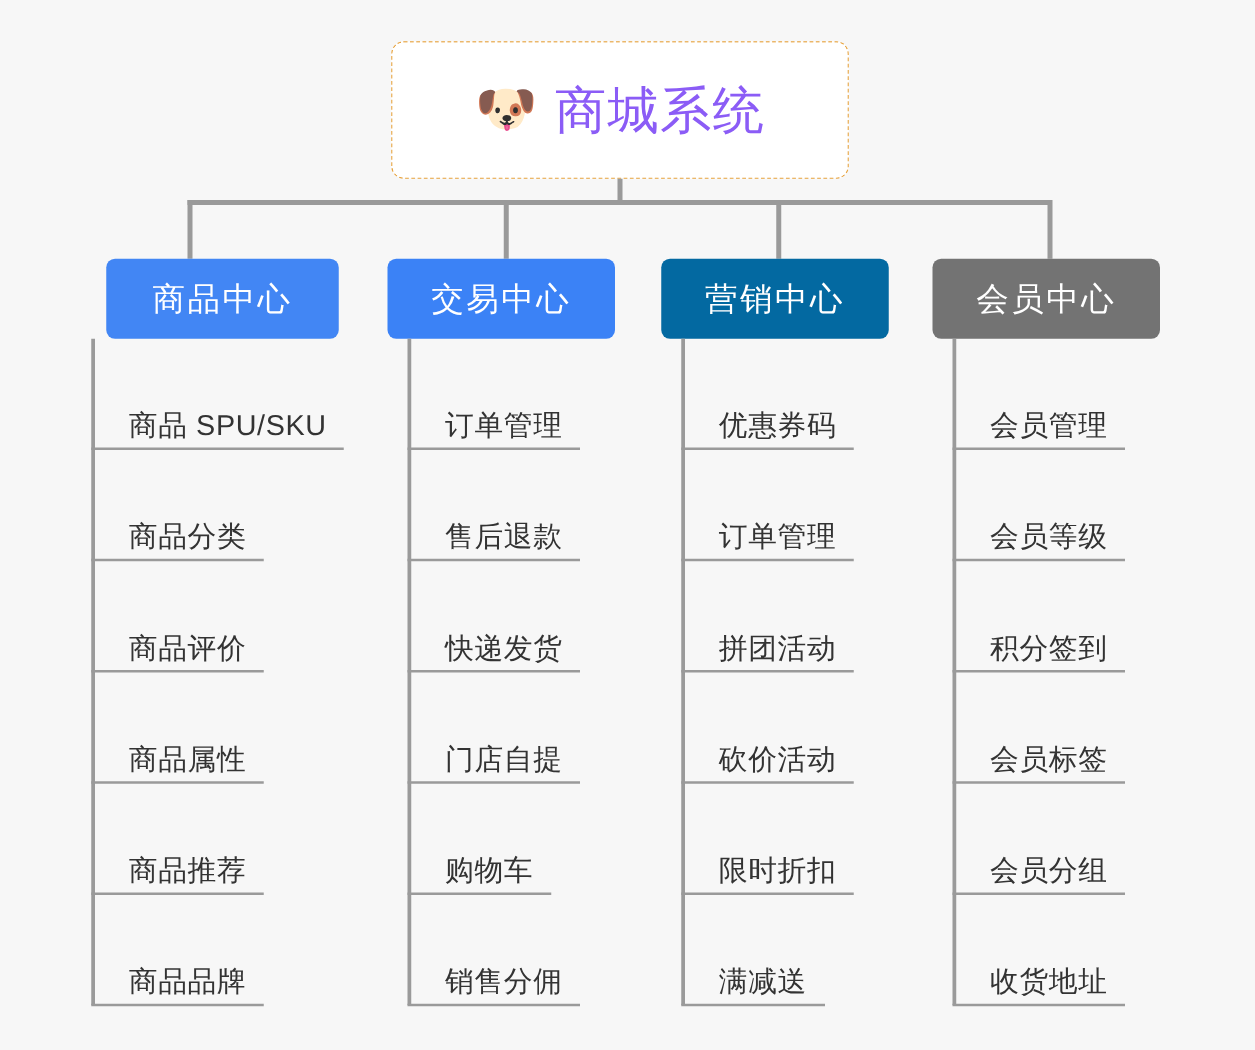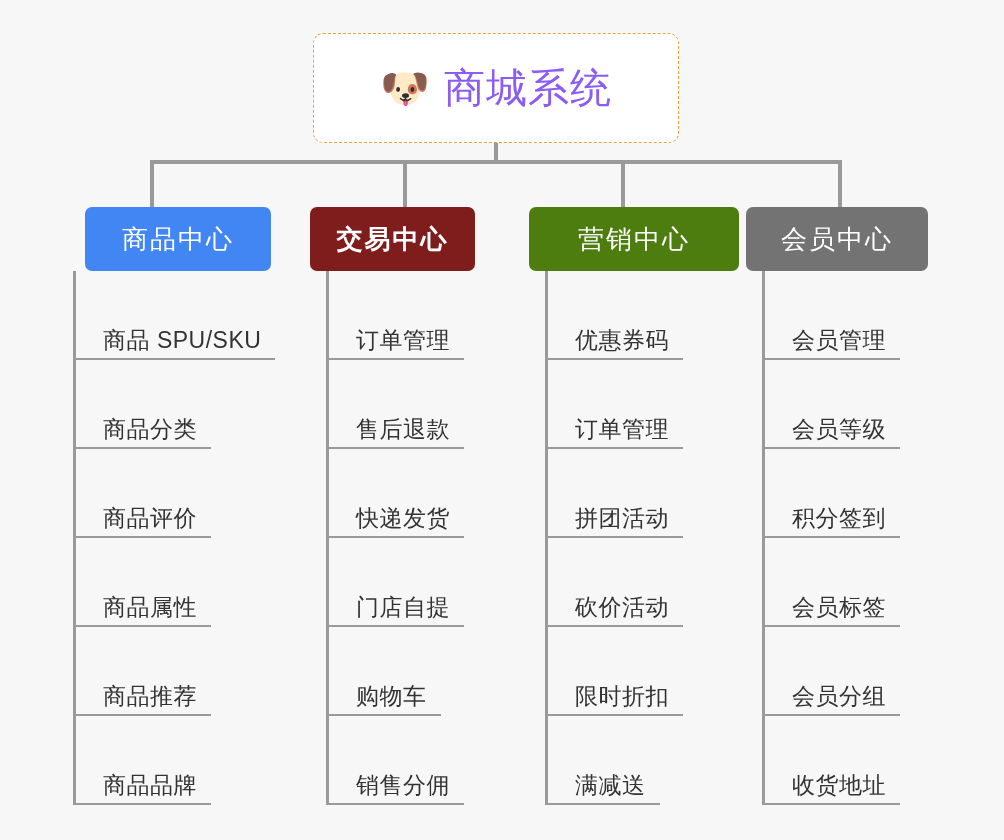--- a/index.html
+++ b/index.html
@@ -162,21 +162,21 @@
         </div>
         <div class="leaf">
           <div class="leaf-inner"><span class="leaf-label">商品推荐</span></div>
         </div>
         <div class="leaf">
           <div class="leaf-inner"><span class="leaf-label">商品品牌</span></div>
         </div>
       </div>
       <div class="conn conn-drop" style="left: 403px;"></div>
       <div class="column" style="left: 310px; width: 182px;">
-        <div class="cat-box" style="background: #7f1d1d; width: 165px; font-weight: bold;">
+        <div class="cat-box" style="background: #3b82f6; width: 182px;">
           <span class="cat-label">交易中心</span>
         </div>
       </div>
       <div class="trunk" style="left: 326px; height: 533px;"></div>
       <div class="leaf-list" style="left: 326px;">
         <div class="leaf">
           <div class="leaf-inner"><span class="leaf-label">订单管理</span></div>
         </div>
         <div class="leaf">
           <div class="leaf-inner"><span class="leaf-label">售后退款</span></div>
@@ -189,21 +189,21 @@
         </div>
         <div class="leaf">
           <div class="leaf-inner"><span class="leaf-label">购物车</span></div>
         </div>
         <div class="leaf">
           <div class="leaf-inner"><span class="leaf-label">销售分佣</span></div>
         </div>
       </div>
       <div class="conn conn-drop" style="left: 621px;"></div>
       <div class="column" style="left: 529px; width: 182px;">
-        <div class="cat-box" style="background: #4d7c0f; width: 210px;">
+        <div class="cat-box" style="background: #0369a1; width: 182px;">
           <span class="cat-label">营销中心</span>
         </div>
       </div>
       <div class="trunk" style="left: 545px; height: 533px;"></div>
       <div class="leaf-list" style="left: 545px;">
         <div class="leaf">
           <div class="leaf-inner"><span class="leaf-label">优惠券码</span></div>
         </div>
         <div class="leaf">
           <div class="leaf-inner"><span class="leaf-label">订单管理</span></div>

